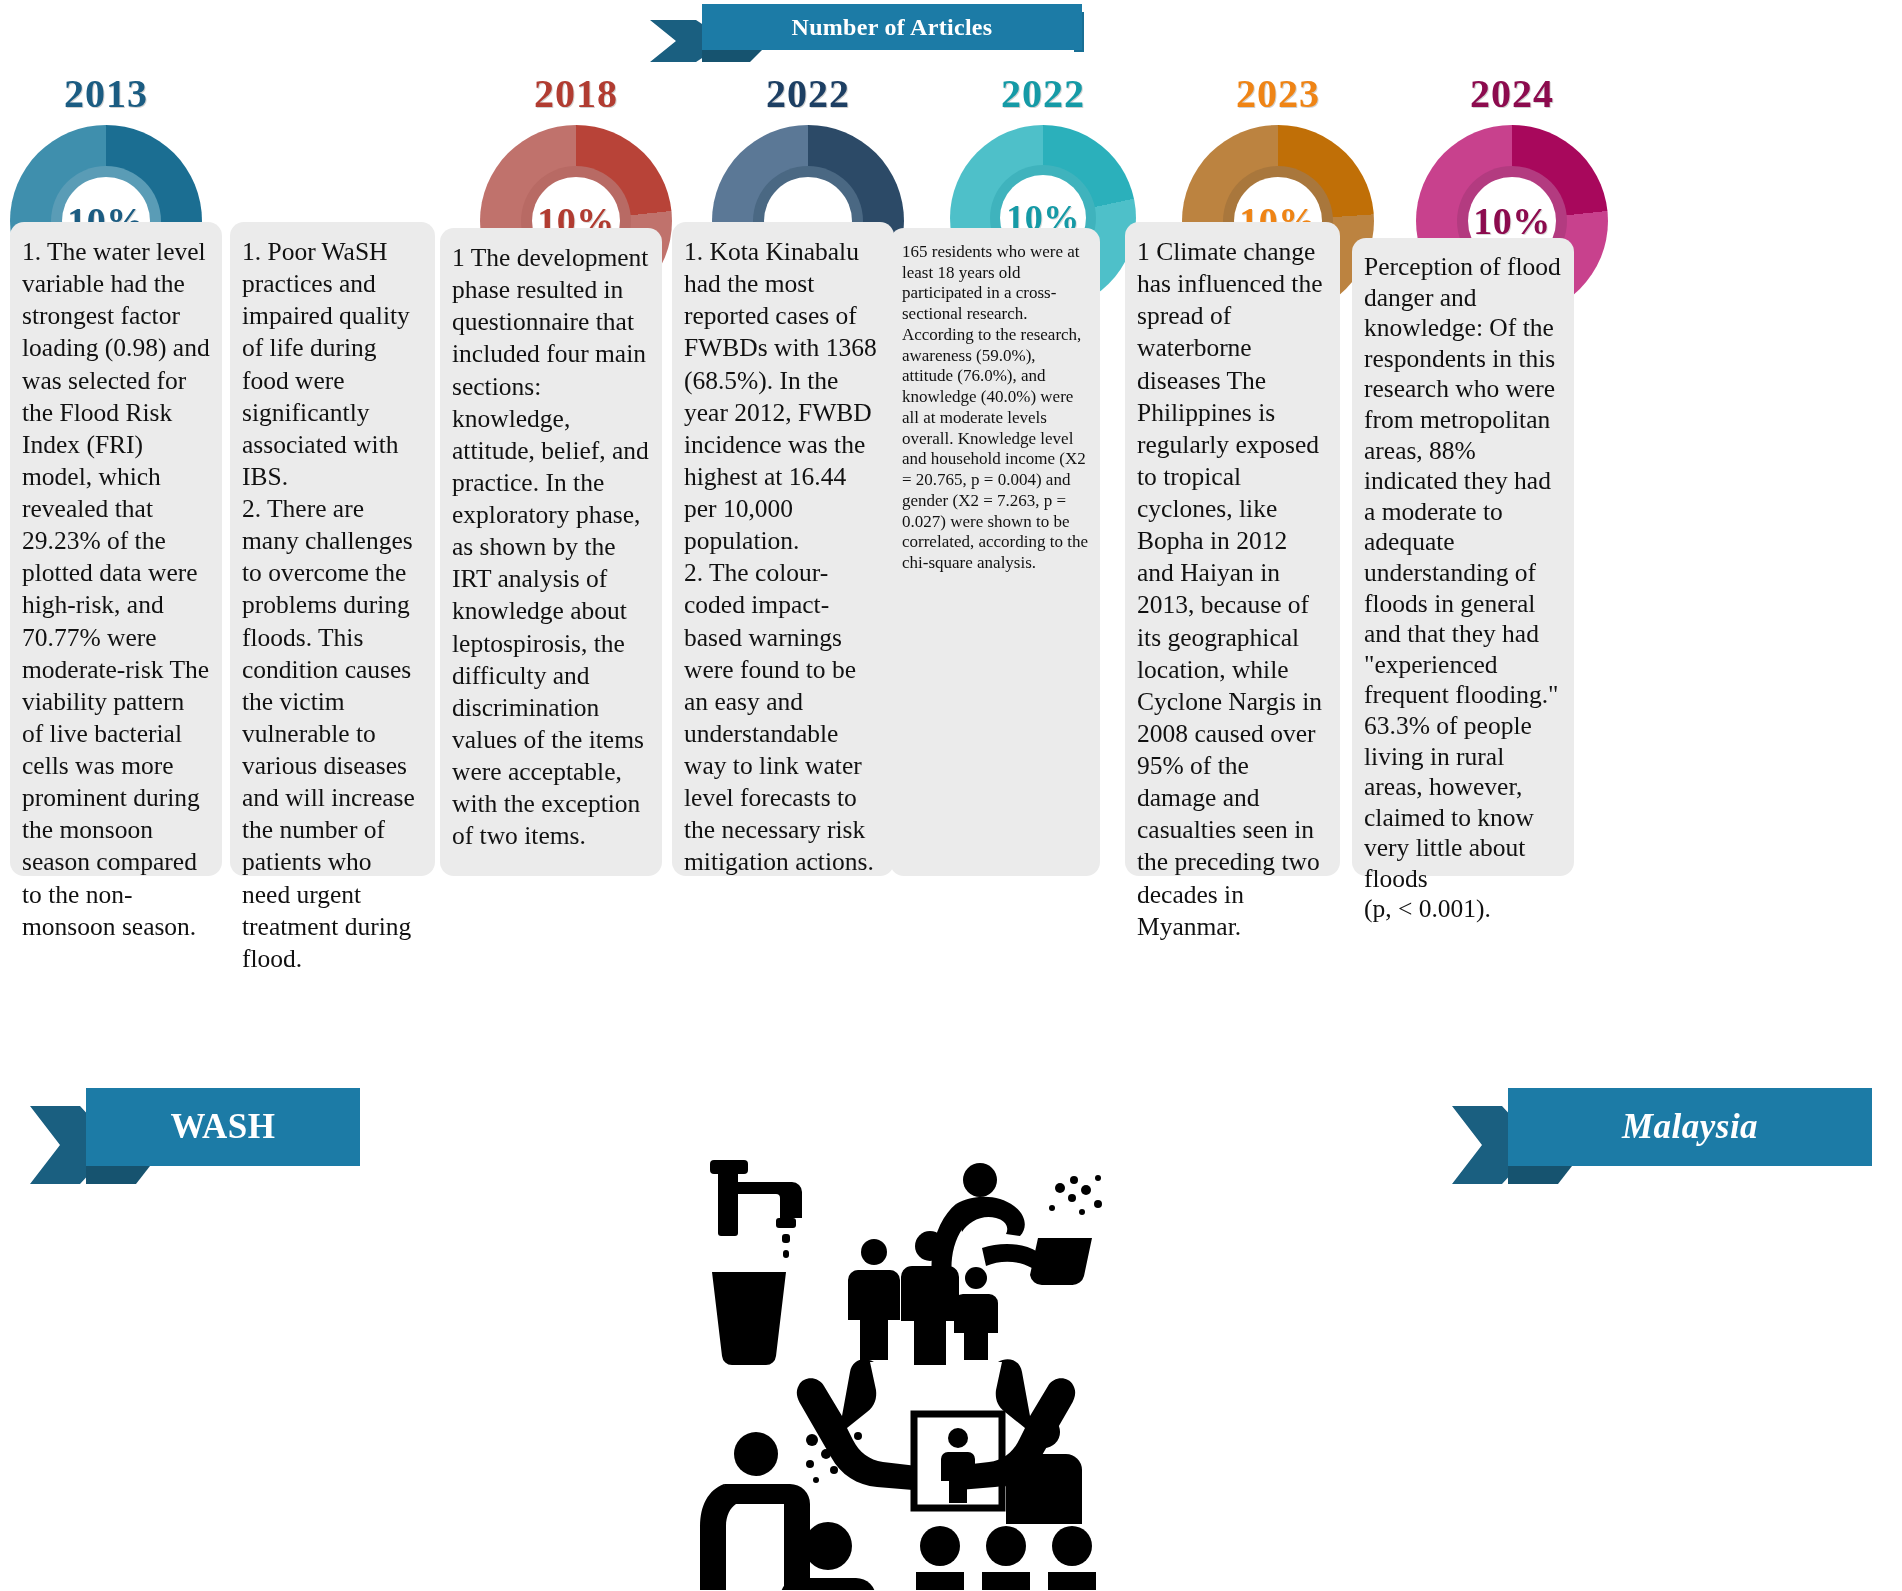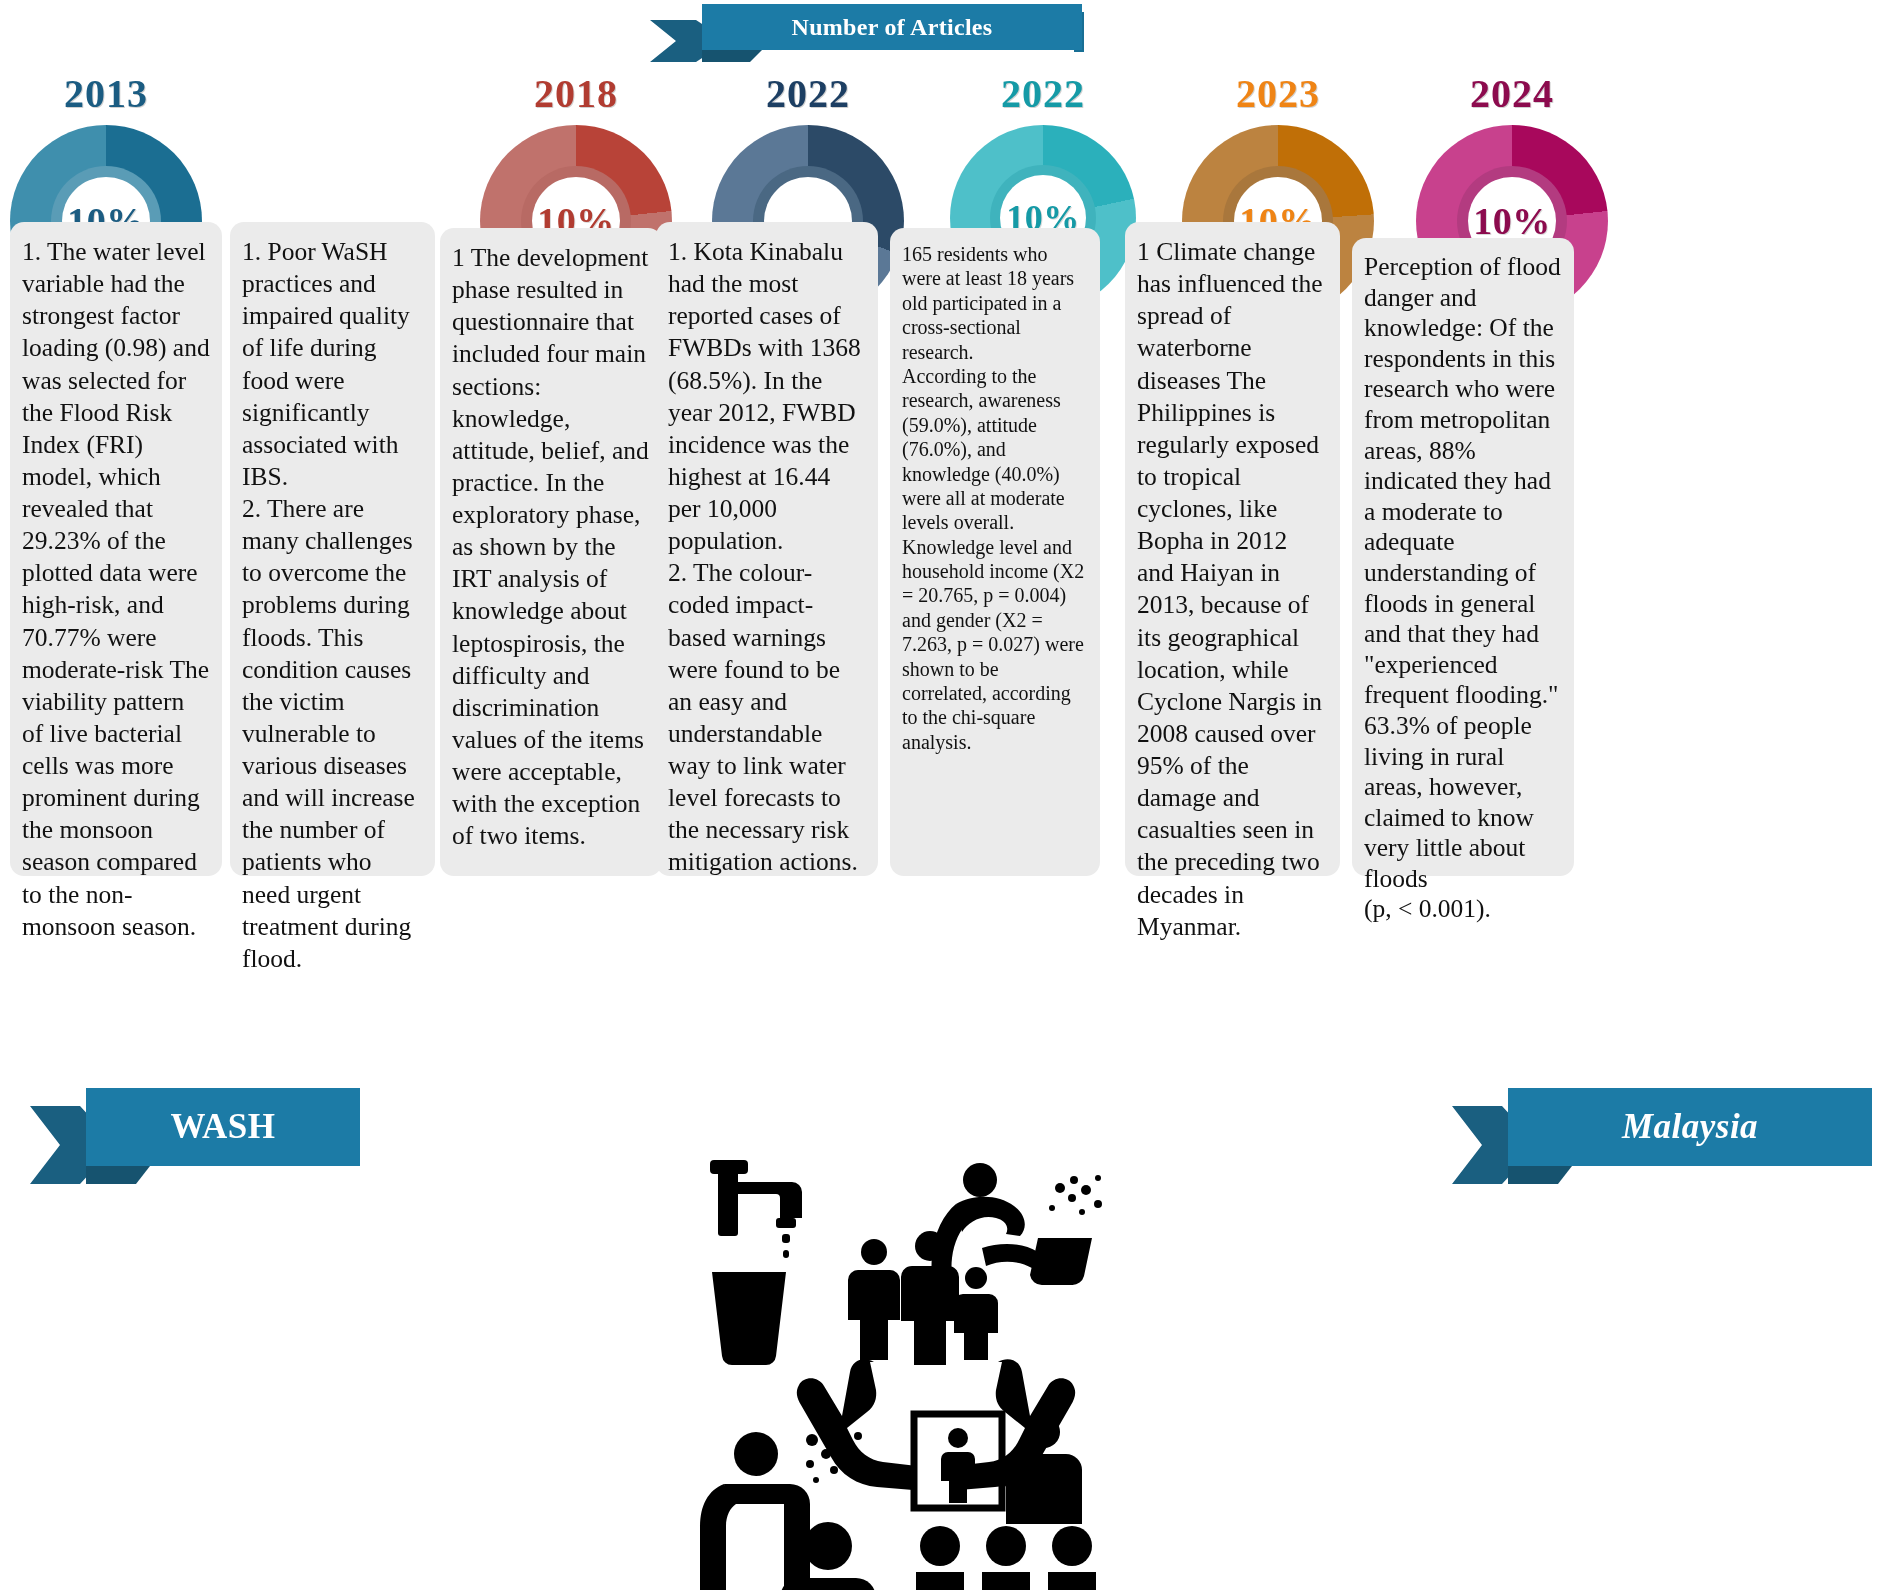--- a/index.html
+++ b/index.html
@@ -144,34 +144,34 @@
       <div class="year" style="color: rgb(29, 63, 99); font-size: 40px; width: 192px;">2022</div>
       <div class="donut-wrap" style="width: 192px; height: 192px;">
         <div class="donut" style="width: 192px; height: 192px; background: conic-gradient(rgb(44, 74, 103) 0deg, rgb(44, 74, 103) 110deg, rgb(91, 120, 150) 110deg, rgb(91, 120, 150) 360deg);">
           <div class="inner-ring" style="width: 110px; height: 110px; left: 41px; top: 41px; background: rgb(74, 104, 131);"></div>
           <div class="hole" style="width: 88px; height: 88px; left: 52px; top: 52px;">
             <span style="color: rgb(29, 63, 99); font-size: 38px; margin-top: 44px;">30%</span>
           </div>
         </div>
       </div>
     </div>
-    <div class="card" style="position: absolute; left: 656px; top: 222px; width: 222px; height: 654px; font-size: 25.5px; line-height: 1.26;">1. Kota Kinabalu had the most reported cases of FWBDs with 1368 (68.5%). In the year 2012, FWBD incidence was the highest at 16.44 per 10,000 population.
+    <div class="card" style="position: absolute; left: 672px; top: 222px; width: 222px; height: 654px; font-size: 25.5px; line-height: 1.26;">1. Kota Kinabalu had the most reported cases of FWBDs with 1368 (68.5%). In the year 2012, FWBD incidence was the highest at 16.44 per 10,000 population.
 2. The colour-coded impact-based warnings were found to be an easy and understandable way to link water level forecasts to the necessary risk mitigation actions.</div>
     <div class="col" style="left: 950px; width: 186px;">
       <div class="year" style="color: rgb(21, 154, 166); font-size: 40px; width: 186px;">2022</div>
       <div class="donut-wrap" style="width: 186px; height: 186px;">
         <div class="donut" style="width: 186px; height: 186px; background: conic-gradient(rgb(43, 176, 187) 0deg, rgb(43, 176, 187) 78deg, rgb(78, 192, 201) 78deg, rgb(78, 192, 201) 360deg);">
           <div class="inner-ring" style="width: 106px; height: 106px; left: 40px; top: 40px; background: rgb(63, 179, 189);"></div>
           <div class="hole" style="width: 86px; height: 86px; left: 50px; top: 50px;">
             <span style="color: rgb(21, 154, 166); font-size: 36px;">10%</span>
           </div>
         </div>
       </div>
     </div>
-    <div class="card" style="position: absolute; left: 890px; top: 228px; width: 210px; height: 648px; font-size: 20px; line-height: 1.22;">165 residents who were at least 18 years old participated in a cross-sectional research.
+    <div class="card" style="position: absolute; left: 890px; top: 228px; width: 210px; height: 648px; font-size: 17px; line-height: 1.22;">165 residents who were at least 18 years old participated in a cross-sectional research.
 According to the research, awareness (59.0%), attitude (76.0%), and knowledge (40.0%) were all at moderate levels overall. Knowledge level and household income (X2 = 20.765, p = 0.004) and gender (X2 = 7.263, p = 0.027) were shown to be correlated, according to the chi-square analysis.</div>
     <div class="col" style="left: 1182px; width: 192px;">
       <div class="year" style="color: rgb(239, 132, 21); font-size: 40px; width: 192px;">2023</div>
       <div class="donut-wrap" style="width: 192px; height: 192px;">
         <div class="donut" style="width: 192px; height: 192px; background: conic-gradient(rgb(192, 111, 7) 0deg, rgb(192, 111, 7) 86deg, rgb(188, 131, 64) 86deg, rgb(188, 131, 64) 360deg);">
           <div class="inner-ring" style="width: 110px; height: 110px; left: 41px; top: 41px; background: rgb(169, 119, 60);"></div>
           <div class="hole" style="width: 88px; height: 88px; left: 52px; top: 52px;">
             <span style="color: rgb(239, 132, 21); font-size: 38px;">10%</span>
           </div>
         </div>

